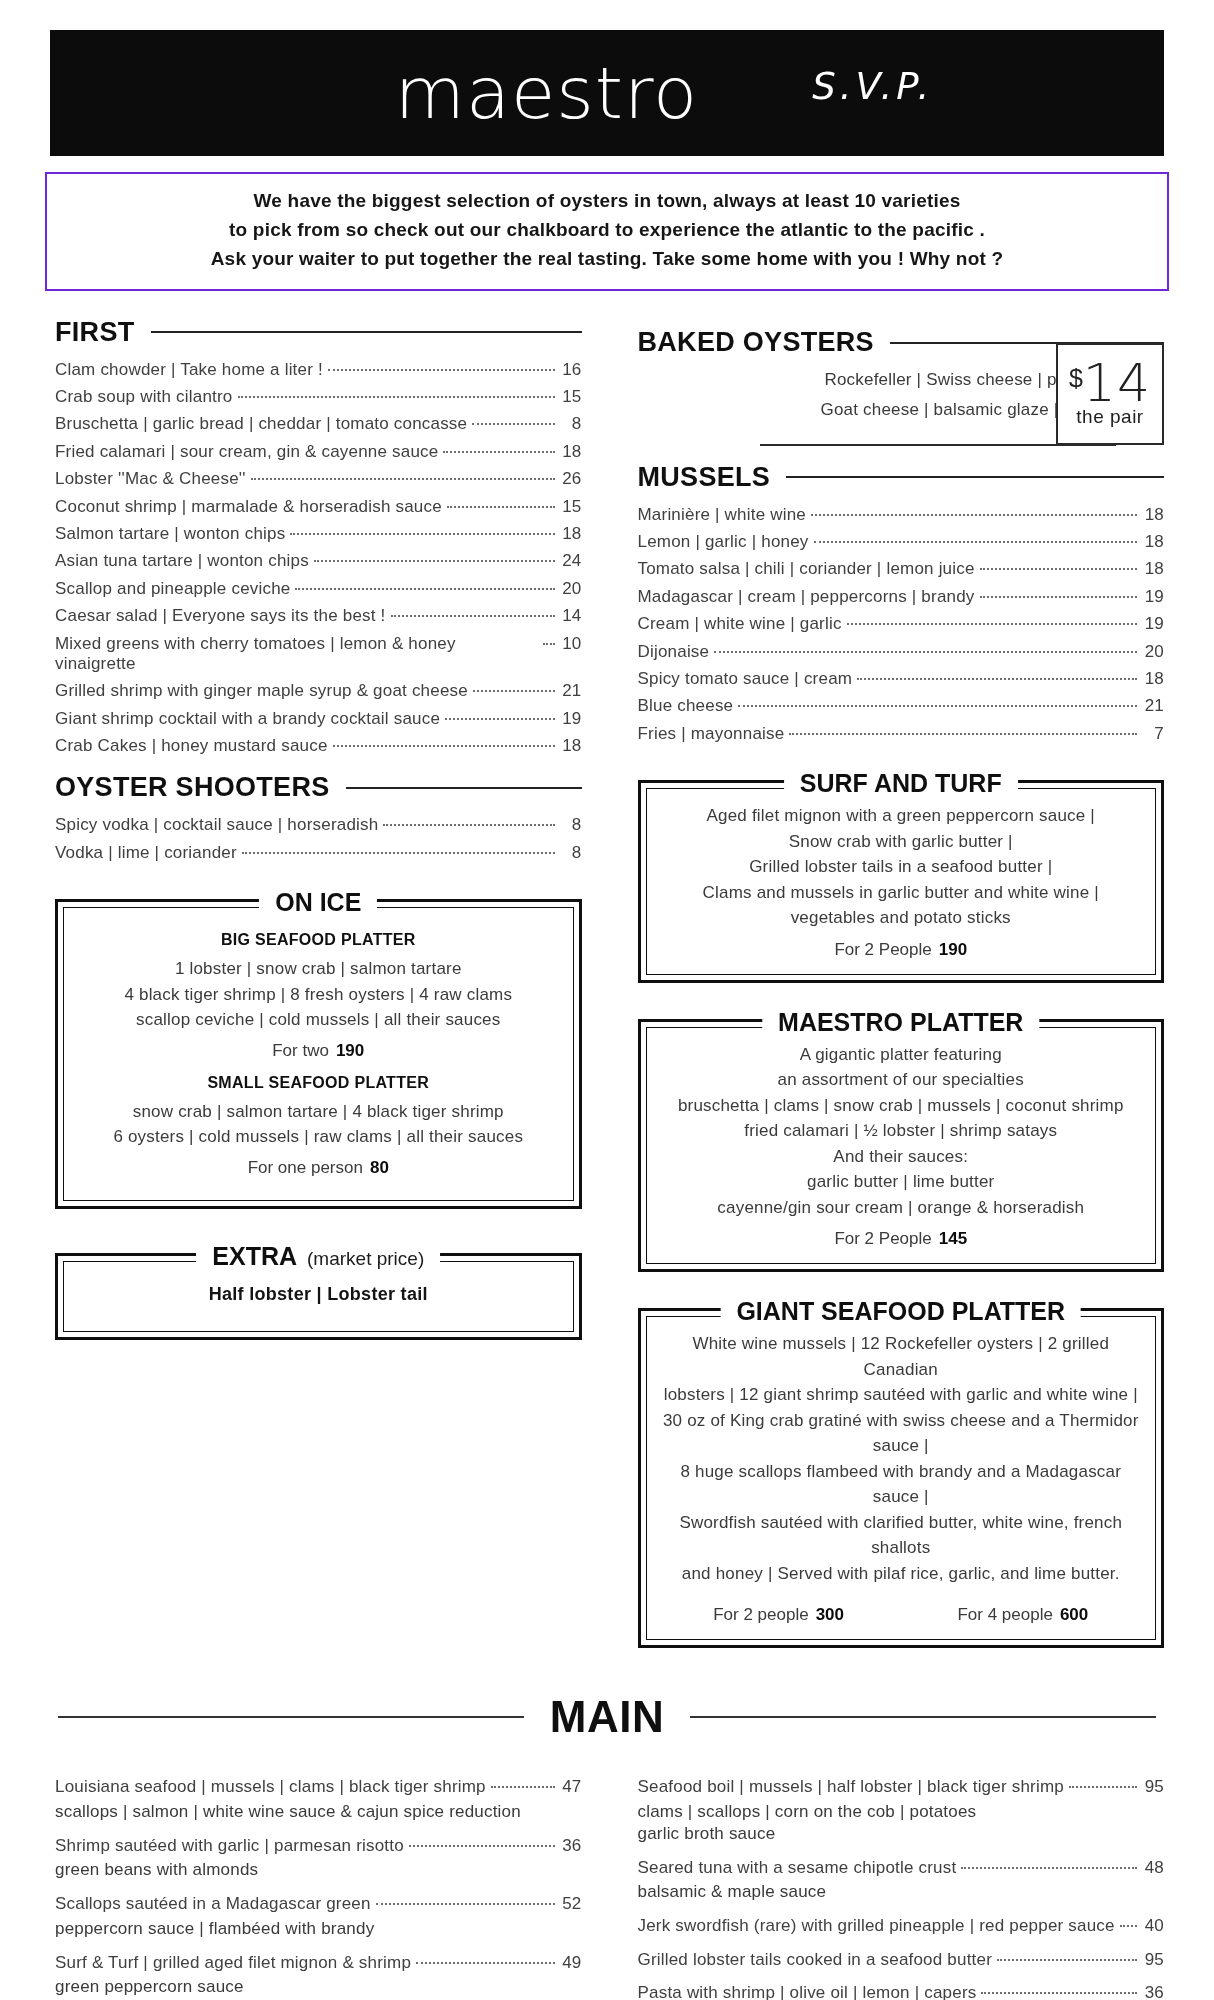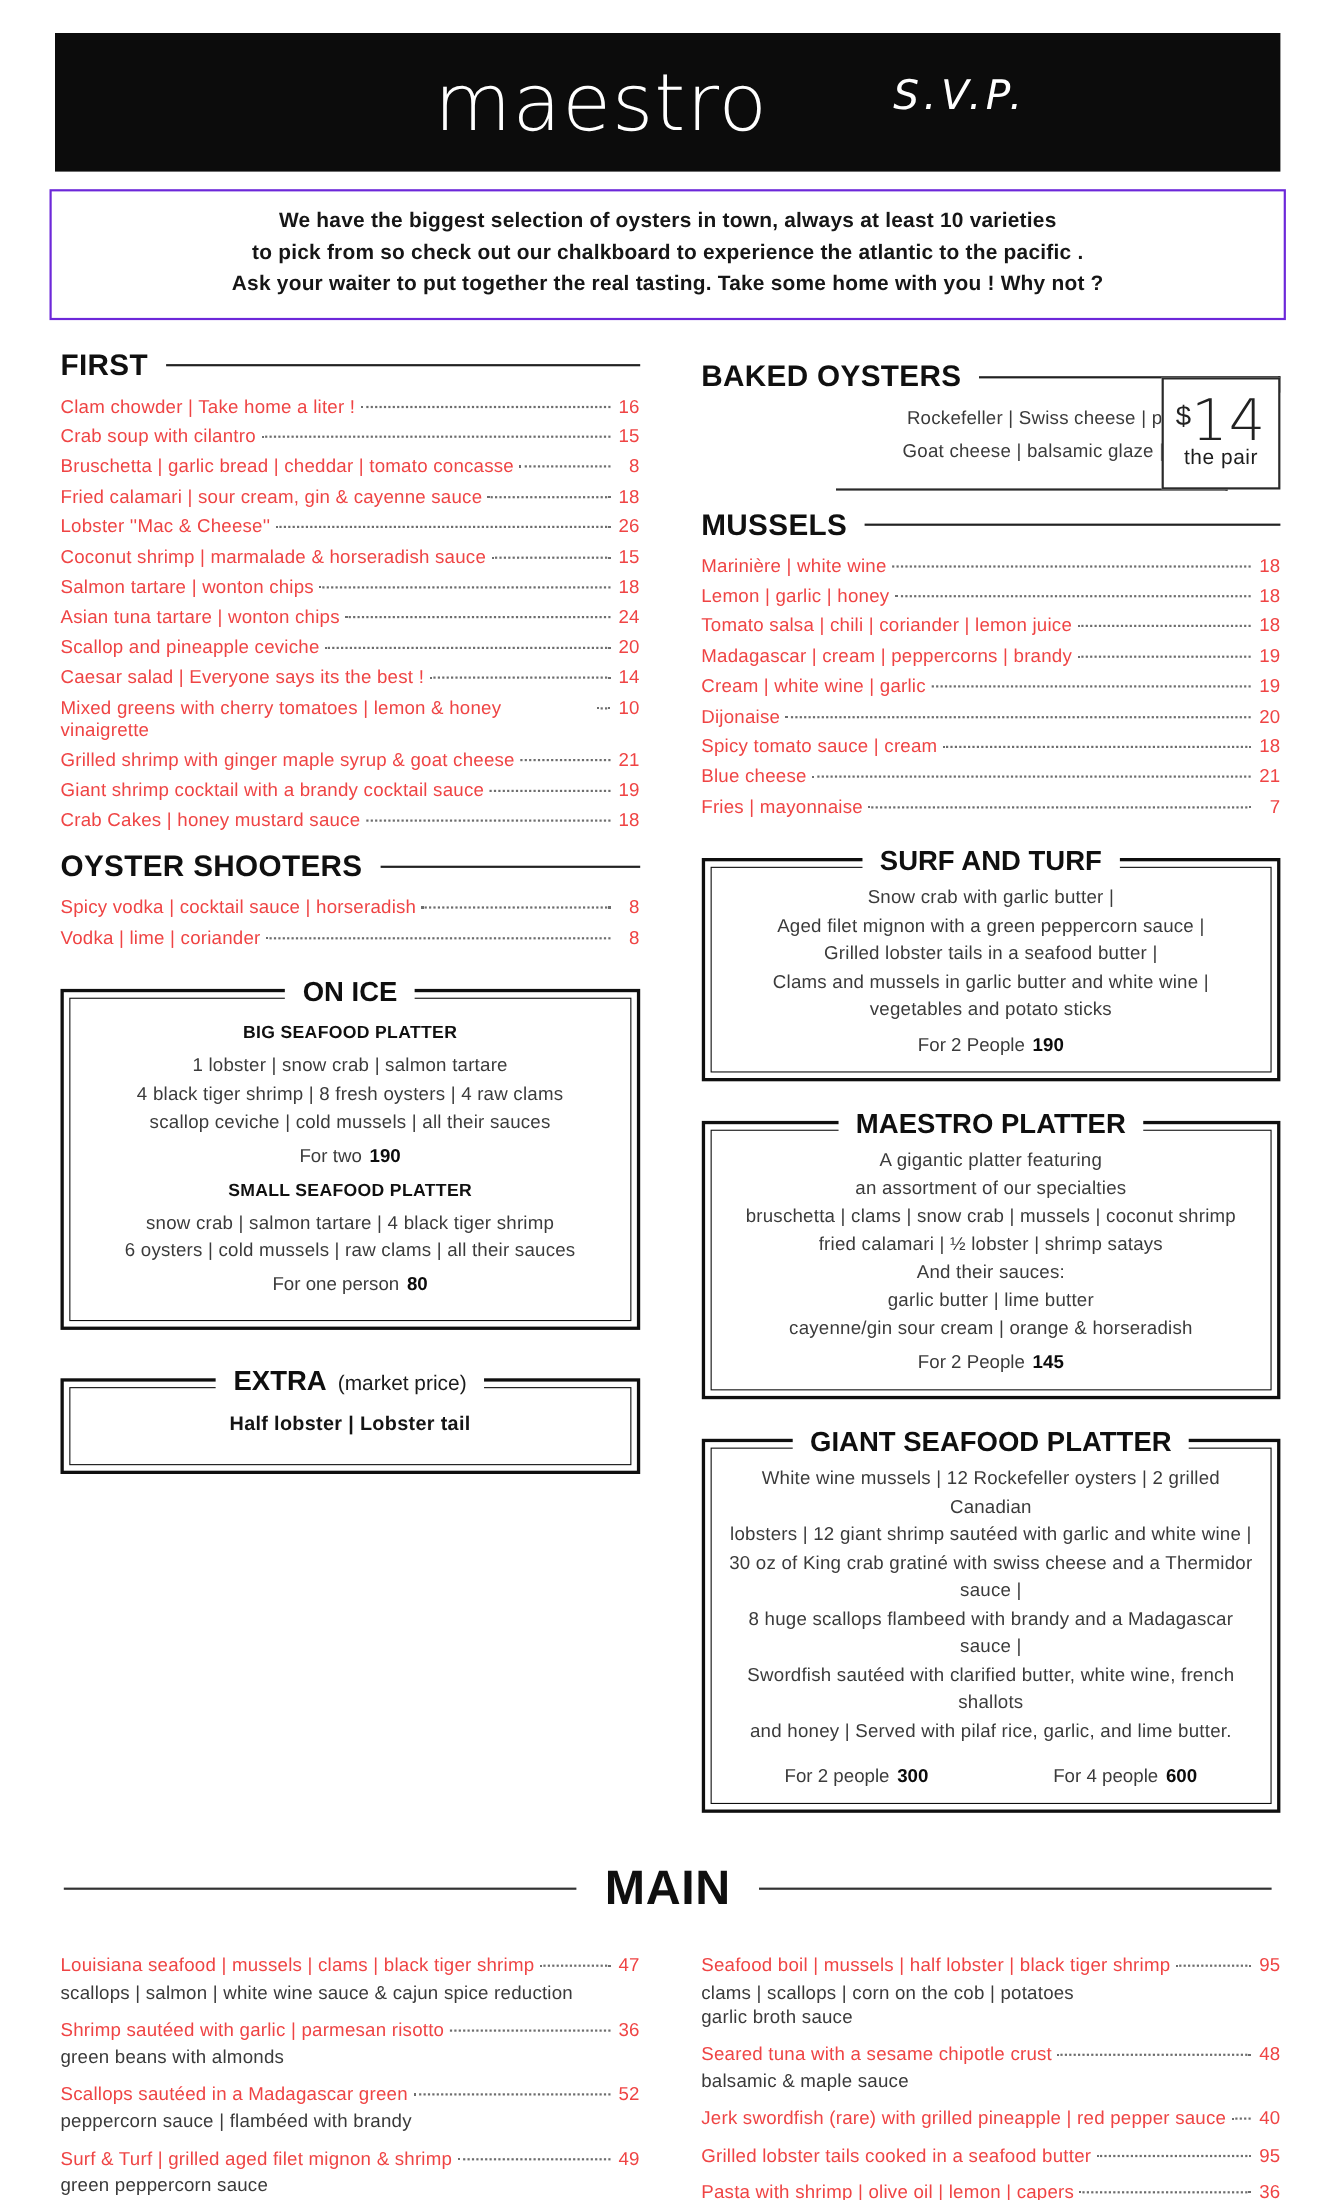--- a/index.html
+++ b/index.html
@@ -71,21 +71,21 @@
     font-weight: 800;
     color: #101010;
     letter-spacing: 0.3px;
     white-space: nowrap;
   }
   .rule { flex: 1; border-top: 2.5px solid #222; margin-left: 16px; align-self: center; }
   .rule.tick-down { height: 13px; border-right: 2.5px solid #222; transform: translateY(7px); align-self: flex-start; margin-top: 8px; }
 
   
   .menu-item { margin: 7px 0; }
-  .mi-row { display: flex; align-items: baseline; font-size: 17px; color: #ef4444; letter-spacing: 0.2px; line-height: 1.2; }
+  .mi-row { display: flex; align-items: baseline; font-size: 17px; color: #404040; letter-spacing: 0.2px; line-height: 1.2; }
   .mi-name { white-space: normal; }
   .mi-leader { flex: 1; min-width: 12px; border-bottom: 2px dotted #6d6d6d; margin: 0 5px; transform: translateY(-4px); }
   .mi-price { white-space: nowrap; min-width: 22px; text-align: right; margin-left: auto; }
   .mi-sub { font-size: 17px; color: #3a3a3a; line-height: 1.3; white-space: pre-line; margin-top: 3px; letter-spacing: 0.2px; }
 
   .main-col .menu-item { margin: 13px 0; }
 
   
   .fancy { position: relative; border: 3.5px solid #0f0f0f; margin-top: 36px; background: #fff; }
   .fancy-inner { border: 1.5px solid #0f0f0f; margin: 5px; padding: 10px 12px 12px 12px; text-align: center; }
@@ -482,22 +482,22 @@
               </div>
             </div>
           </div>
       </section>
 
       <div class="fancy rbox">
         <div class="fancy-title">SURF AND TURF</div>
         <div class="fancy-inner">
           <div class="box-lines">
 
-          <div class="box-line">Snow crab with garlic butter  |</div>
-              <div class="box-line">Aged filet mignon with a green peppercorn sauce  |</div>
+          <div class="box-line">Aged filet mignon with a green peppercorn sauce  |</div>
+              <div class="box-line">Snow crab with garlic butter  |</div>
               <div class="box-line">Grilled lobster tails in a seafood butter  |</div>
               <div class="box-line">Clams and mussels in garlic butter and white wine  |</div>
               <div class="box-line">vegetables and potato sticks</div>
             </div>
           <div class="serving">
             <span>For 2 People</span><b class="serv-price">190</b>
           </div>
         </div>
       </div>
 

